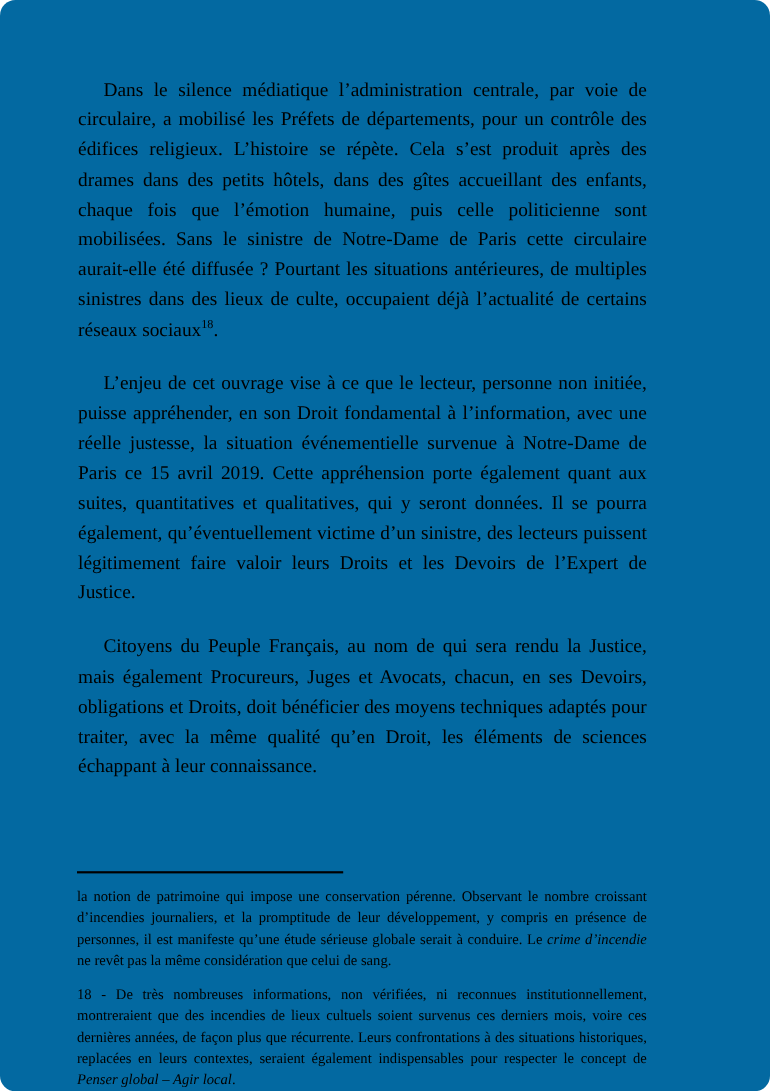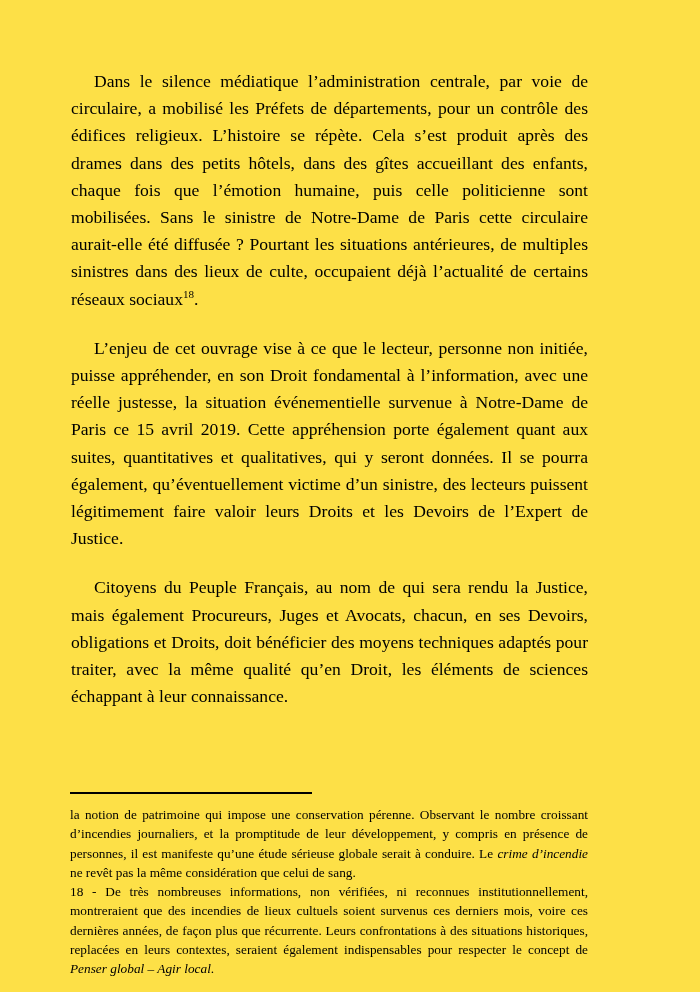--- a/index.html
+++ b/index.html
@@ -10,23 +10,24 @@
   }
   body {
     font-family: "Liberation Serif", "DejaVu Serif", serif;
     color: #000000;
     -webkit-font-smoothing: antialiased;
   }
   .page {
     position: relative;
     width: 700px;
     height: 992px;
-    background: #fde047;
+    background: #0369a1;
     overflow: hidden;
     box-sizing: border-box;
+    border-radius: 14px;
   }
   .body-block {
     position: absolute;
     left: 71px;
     top: 68px;
     width: 517px;
   }
   .para {
     font-size: 17.6px;
     line-height: 27.2px;
@@ -61,21 +62,21 @@
   .fn-para {
     font-size: 13.3px;
     line-height: 19.3px;
     text-align: justify;
     text-justify: inter-word;
     text-indent: 0;
     margin: 0;
     hyphens: none;
   }
   .fn-para + .fn-para {
-    margin-top: 0;
+    margin-top: 12px;
   }
   .ital {
     font-style: italic;
   }
 </style>
 </head>
 <body>
 
 <div class="page">
 

